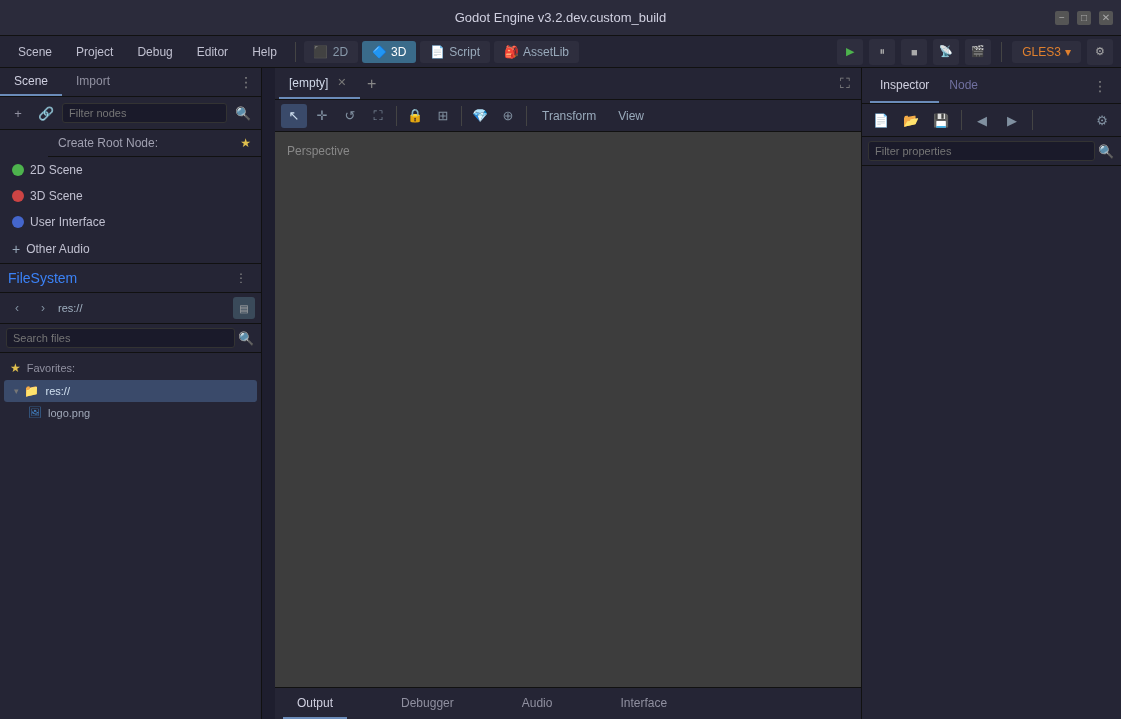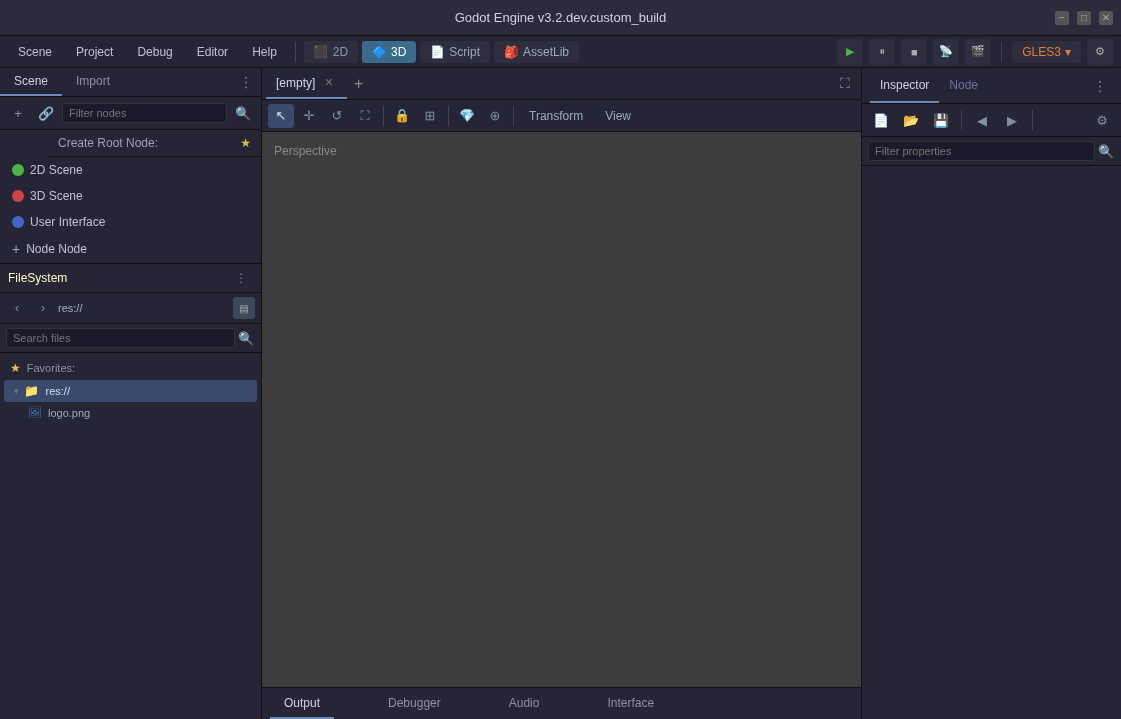--- a/index.html
+++ b/index.html
@@ -239,21 +239,21 @@
       flex-direction: column;
       border-top: 1px solid #111;
       min-height: 0;
     }
     .fs-header {
       display: flex;
       align-items: center;
       padding: 5px 8px;
       border-bottom: 1px solid #111;
     }
-    .fs-title { font-size: 12px; color: #fef9c3; flex: 1; }
+    .fs-title { font-size: 14px; color: #3b82f6; flex: 1; }
     .fs-menu-btn { color: #888; cursor: pointer; padding: 2px 6px; }
 
     .fs-nav {
       display: flex;
       align-items: center;
       padding: 4px 6px;
       gap: 4px;
       border-bottom: 1px solid #111;
     }
     .nav-btn {
@@ -342,20 +342,21 @@
     .file-icon { color: #4488cc; font-size: 11px; }
     .chevron { font-size: 9px; color: #777; }
 
     
     .center-panel {
       flex: 1;
       display: flex;
       flex-direction: column;
       background: #1e1e2e;
       min-width: 0;
+      margin-left: 13px;
     }
 
     .viewport-tabs {
       display: flex;
       align-items: center;
       background: #252535;
       border-bottom: 1px solid #111;
       padding: 0 4px;
       height: 32px;
     }
@@ -637,21 +638,21 @@
       <div class="node-item">
         <div class="node-dot dot-red"></div>
         <span>3D Scene</span>
       </div>
       <div class="node-item">
         <div class="node-dot dot-blue"></div>
         <span>User Interface</span>
       </div>
       <div class="node-item">
         <span class="plus-icon">+</span>
-        <span>Node Node</span>
+        <span>Other Audio</span>
       </div>
     </div>
 
     <div class="fs-panel">
       <div class="fs-header">
         <span class="fs-title">FileSystem</span>
         <span class="fs-menu-btn">⋮</span>
       </div>
 
       <div class="fs-nav">

